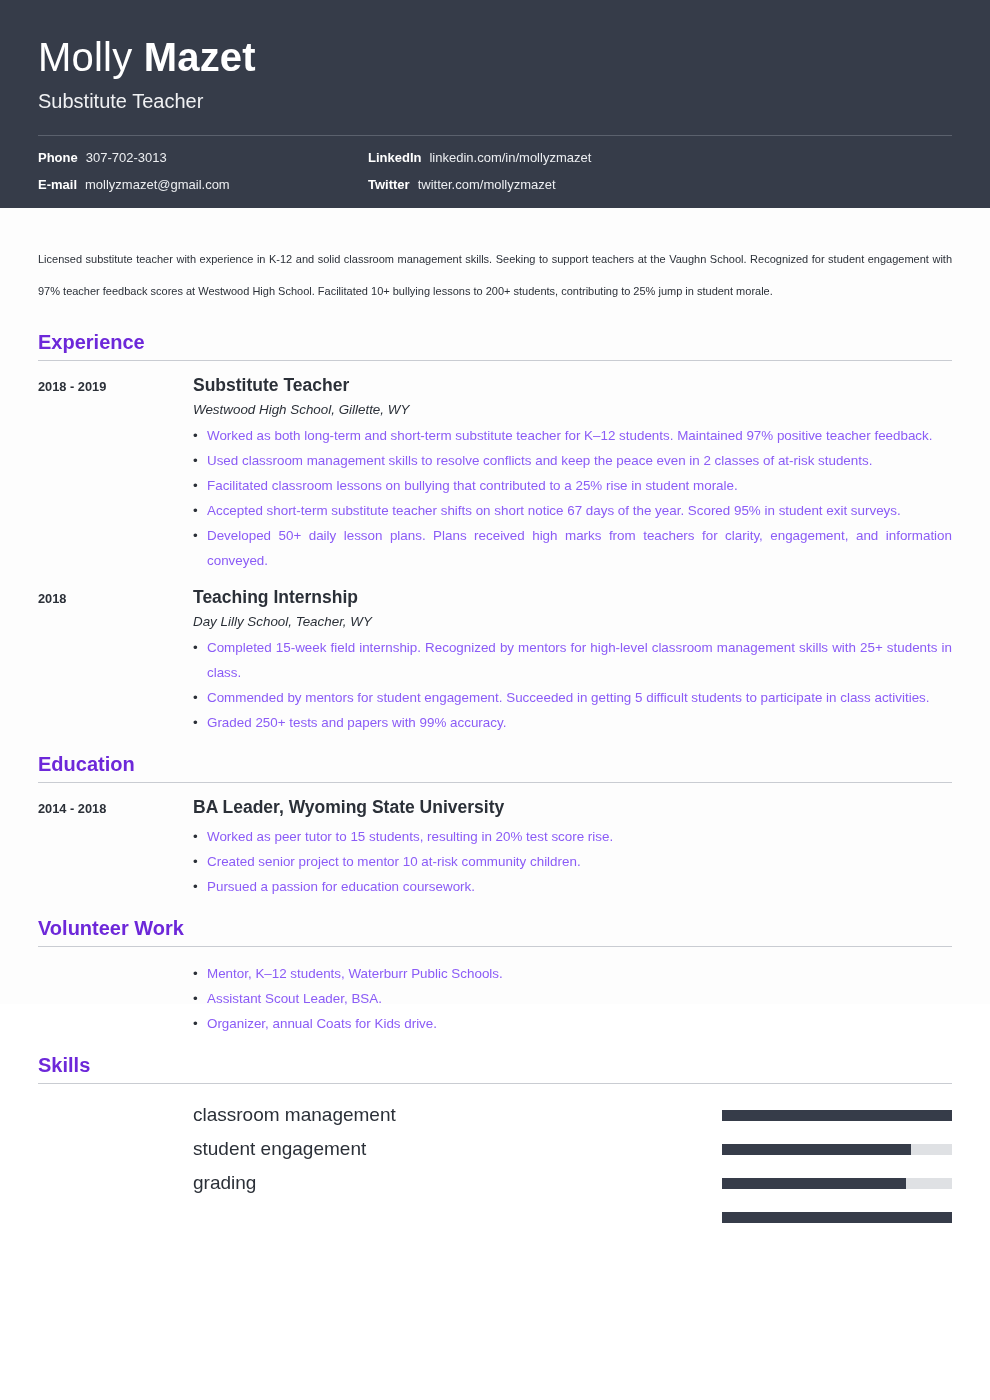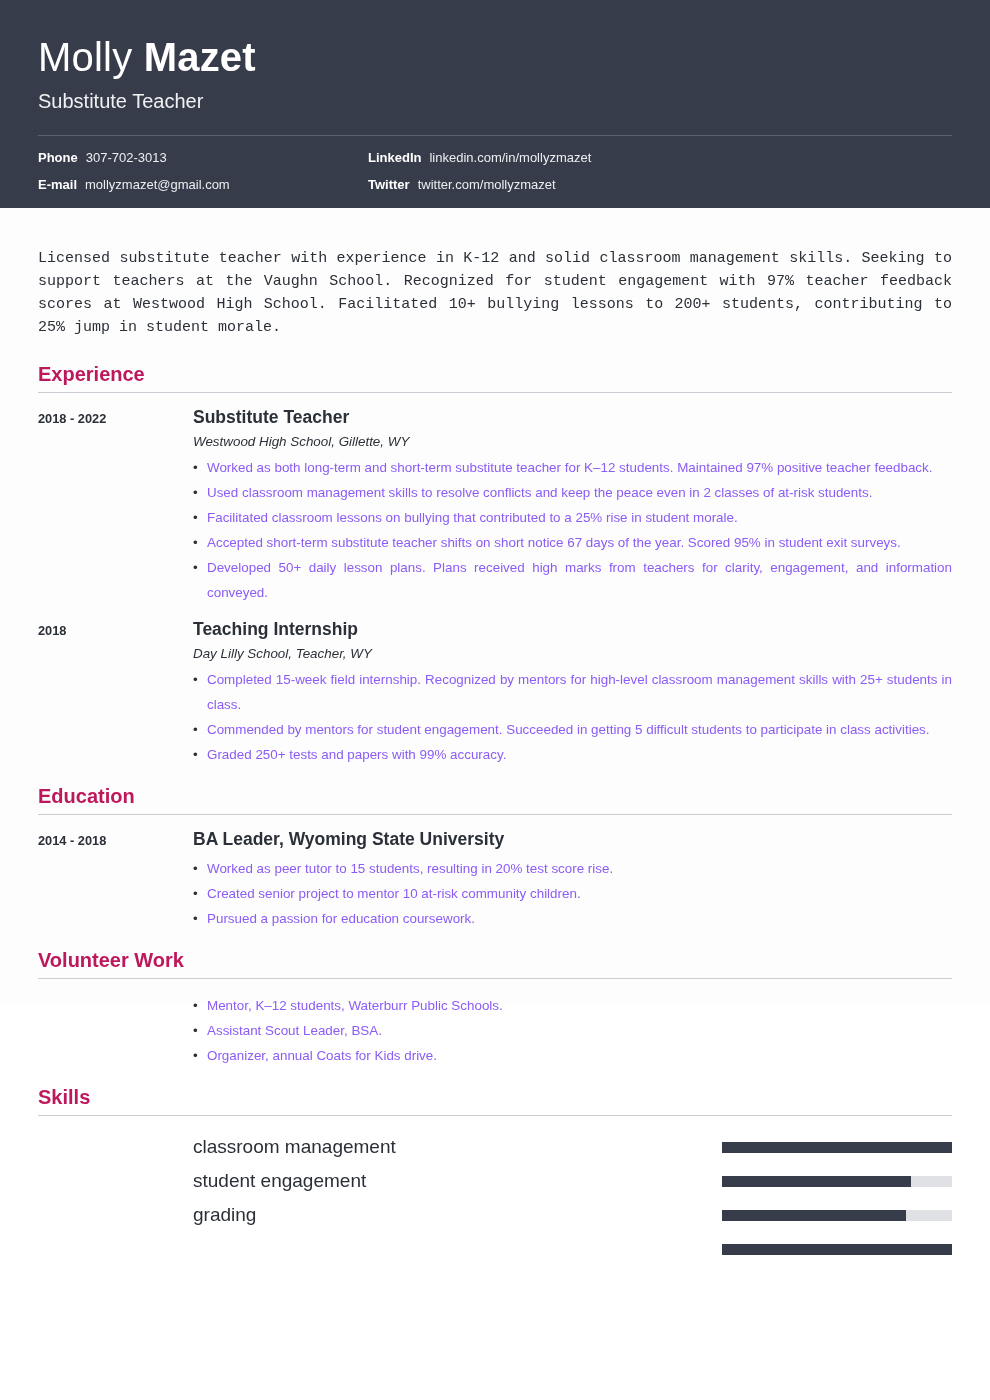--- a/index.html
+++ b/index.html
@@ -62,34 +62,33 @@
     font-weight: 700;
     margin-right: 8px;
     white-space: nowrap;
   }
   .contact-value { font-weight: 400; color: #eceef1; }
 
   
   .content { padding: 0 38px; }
 
   .summary {
-    font-size: 15px;
-    line-height: 23px;
+    font-size: 11px;
+    line-height: 32px;
     text-align: justify;
     color: #2b3038;
     padding-top: 24px;
     padding-bottom: 6px;
-    font-family: Liberation Mono, monospace;
   }
 
   .section { margin-top: 18px; }
   .section-title {
     font-size: 20px;
     font-weight: 700;
-    color: #be185d;
+    color: #6d28d9;
     margin: 0 0 6px 0;
   }
   .section-rule {
     border: none;
     border-top: 1px solid #c9ccd2;
     margin: 0 0 14px 0;
   }
 
   .entry {
     display: grid;
@@ -197,21 +196,21 @@
 
   <div class="content">
 
     <p class="summary">Licensed substitute teacher with experience in K-12 and solid classroom management skills. Seeking to support teachers at the Vaughn School. Recognized for student engagement with 97% teacher feedback scores at Westwood High School. Facilitated 10+ bullying lessons to 200+ students, contributing to 25% jump in student morale.</p>
 
     <div class="section">
       <h2 class="section-title">Experience</h2>
       <hr class="section-rule">
 
       <div class="entry">
-        <div class="entry-date">2018 - 2022</div>
+        <div class="entry-date">2018 - 2019</div>
         <div class="entry-main">
           <h3 class="entry-title">Substitute Teacher</h3>
           <p class="entry-sub">Westwood High School, Gillette, WY</p>
           <ul class="bullets">
             <li>Worked as both long-term and short-term substitute teacher for K–12 students. Maintained 97% positive teacher feedback.</li>
             <li>Used classroom management skills to resolve conflicts and keep the peace even in 2 classes of at-risk students.</li>
             <li>Facilitated classroom lessons on bullying that contributed to a 25% rise in student morale.</li>
             <li>Accepted short-term substitute teacher shifts on short notice 67 days of the year. Scored 95% in student exit surveys.</li>
             <li>Developed 50+ daily lesson plans. Plans received high marks from teachers for clarity, engagement, and information conveyed.</li>
           </ul>

